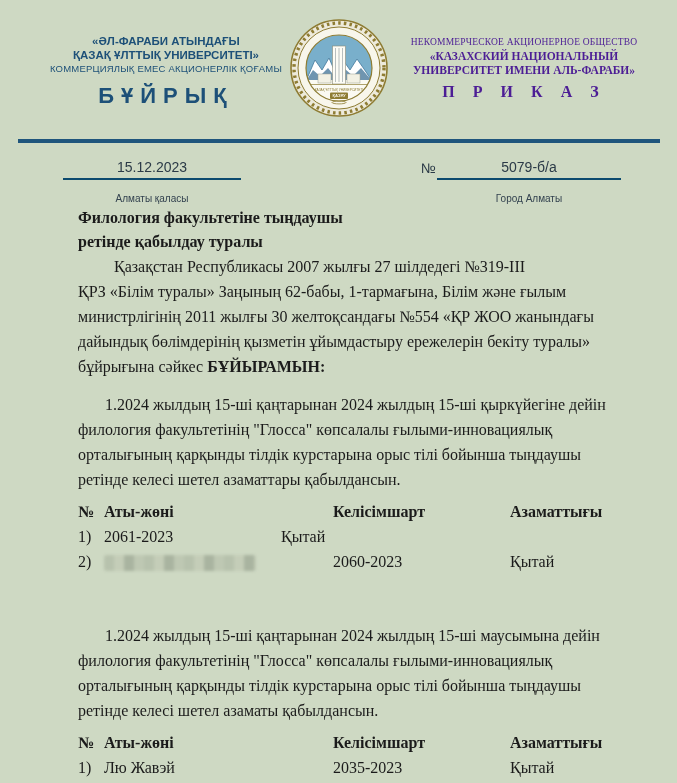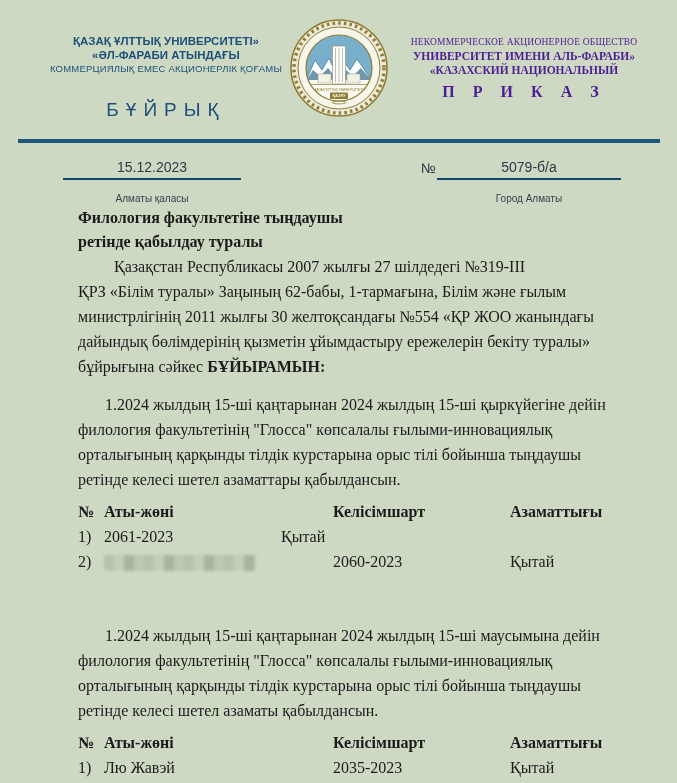--- a/index.html
+++ b/index.html
@@ -18,21 +18,21 @@
     font-family:"Liberation Sans","DejaVu Sans",sans-serif;
   }
   .hdr-right{
     position:absolute;left:396px;top:36px;width:256px;
     text-align:center;color:#4c1d95;
     font-family:Liberation Serif, serif;
   }
   .hdr-line-bold{font-size:11.5px;font-weight:bold;line-height:14px;}
   .hdr-line-small{font-size:9.5px;line-height:13px;letter-spacing:.2px;}
   .doc-type-left{
-    margin-top:24px;font-size:19px;font-weight:normal;letter-spacing:7px;
+    margin-top:8px;font-size:22px;font-weight:bold;letter-spacing:7px;
   }
   .doc-type-right{
     margin-top:6px;font-size:16px;font-weight:bold;letter-spacing:7px;
   }
   .logo{position:absolute;left:289px;top:18px;width:100px;height:100px;}
   .rule{
     position:absolute;left:18px;top:139px;width:642px;height:4px;
     background:#1f557c;
   }
   
@@ -75,22 +75,22 @@
   .redact-sm{width:64px;height:13px;}
   .redact-lg{width:152px;height:16px;margin-left:0;}
   .gap-lg{margin-top:49px;}
 </style>
 </head>
 <body>
 
 <div class="page">
 
   <div class="hdr-left">
+    <div class="hdr-line-bold">«ӘЛ-ФАРАБИ АТЫНДАҒЫ</div>
     <div class="hdr-line-bold">ҚАЗАҚ ҰЛТТЫҚ УНИВЕРСИТЕТІ»</div>
-    <div class="hdr-line-bold">«ӘЛ-ФАРАБИ АТЫНДАҒЫ</div>
     <div class="hdr-line-small">КОММЕРЦИЯЛЫҚ ЕМЕС АКЦИОНЕРЛІК ҚОҒАМЫ</div>
     <div class="doc-type-left">БҰЙРЫҚ</div>
   </div>
 
   <div class="logo">
     <svg width="100" height="100" viewBox="0 0 100 100">
       <circle cx="50" cy="50" r="48" fill="#edeadb" stroke="#8e7c33" stroke-width="1.6"></circle>
       <circle cx="50" cy="50" r="45" fill="none" stroke="#8e7c33" stroke-width="3.4" stroke-dasharray="2.5 3.2"></circle>
       <circle cx="50" cy="50" r="41" fill="#f8f6eb" stroke="#8e7c33" stroke-width="1"></circle>
       <clipPath id="inner">
@@ -112,22 +112,22 @@
       <circle cx="50" cy="50" r="33" fill="none" stroke="#8e7c33" stroke-width="1.2"></circle>
       <text x="50" y="72.5" text-anchor="middle" font-size="3.2" fill="#8e7c33" font-family="Liberation Sans, sans-serif">ҚАЗАҚ ҰЛТТЫҚ УНИВЕРСИТЕТІ</text>
       <rect x="41" y="74.5" width="18" height="6.5" rx="1" fill="#8e7c33"></rect>
       <text x="50" y="79.3" text-anchor="middle" font-size="4.2" font-weight="bold" fill="#f8f6eb" font-family="Liberation Sans, sans-serif">ҚАЗҰУ</text>
       <ellipse cx="50" cy="84.5" rx="7" ry="1.4" fill="none" stroke="#8e7c33" stroke-width="0.8"></ellipse>
     </svg>
   </div>
 
   <div class="hdr-right">
     <div class="hdr-line-small">НЕКОММЕРЧЕСКОЕ АКЦИОНЕРНОЕ ОБЩЕСТВО</div>
+    <div class="hdr-line-bold">«КАЗАХСКИЙ НАЦИОНАЛЬНЫЙ</div>
     <div class="hdr-line-bold">УНИВЕРСИТЕТ ИМЕНИ АЛЬ-ФАРАБИ»</div>
-    <div class="hdr-line-bold">«КАЗАХСКИЙ НАЦИОНАЛЬНЫЙ</div>
     <div class="doc-type-right">П Р И К А З</div>
   </div>
 
   <div class="rule"></div>
 
   <div class="meta">
     <div class="date-group">
       <div class="meta-value">15.12.2023</div>
       <div class="meta-caption">Алматы қаласы</div>
     </div>

